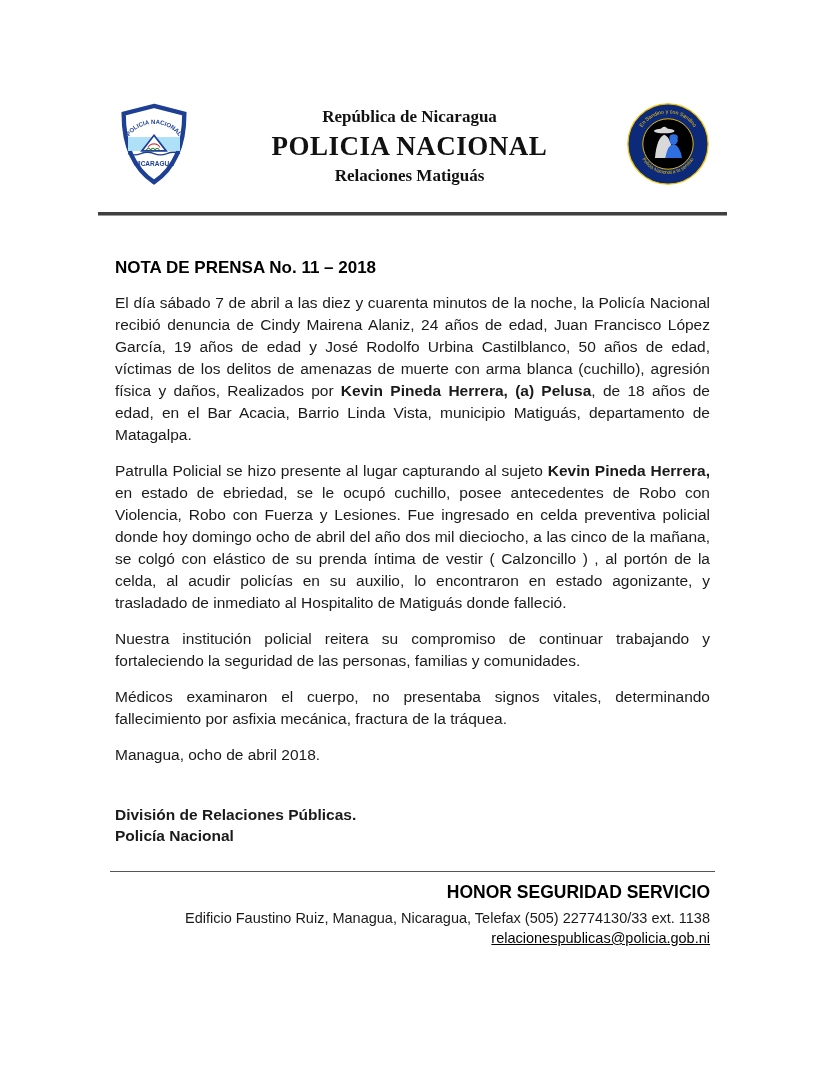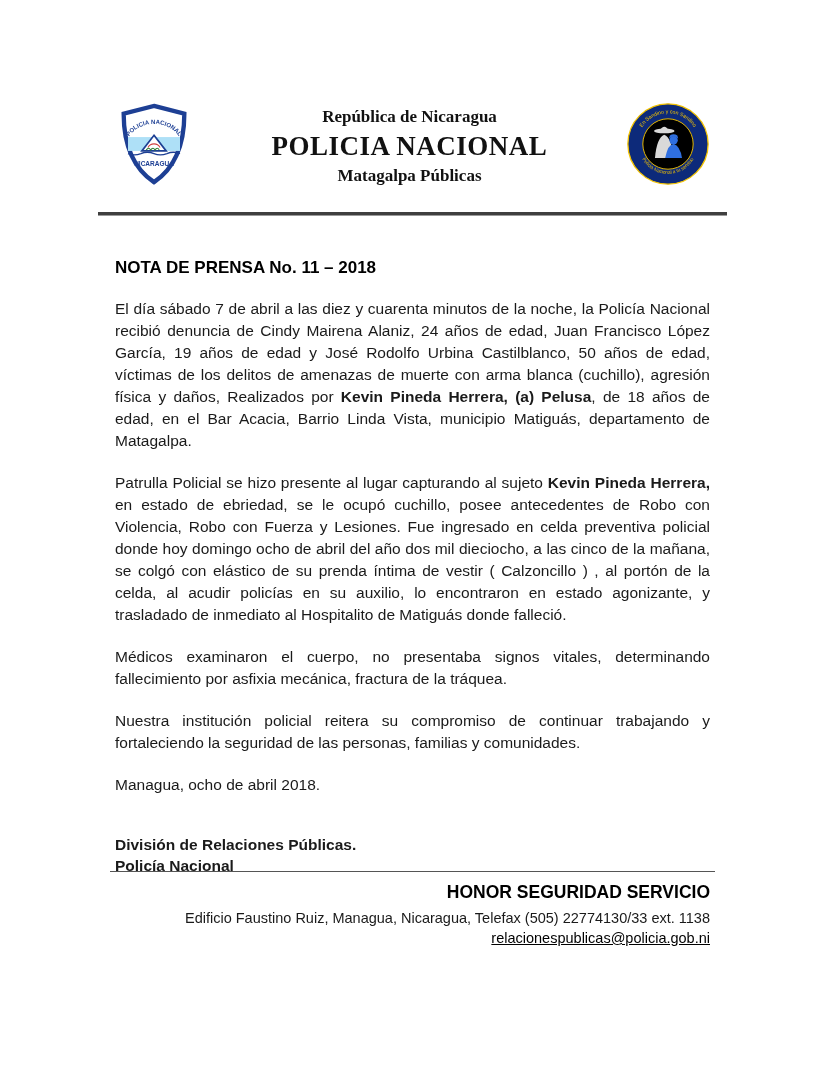--- a/index.html
+++ b/index.html
@@ -37,21 +37,21 @@
     border-bottom: 1px solid #9a9a9a;
   }
   .doc-title {
     margin: 42px 0 0 0;
     text-align: left;
     font-size: 17px;
     font-weight: bold;
     color: #000000;
   }
   .body-p {
-    margin: 20px 0 0 0;
+    margin: 14px 0 0 0;
     font-size: 15.5px;
     line-height: 22px;
     text-align: justify;
     color: #1a1a1a;
   }
   .body-p b { font-weight: bold; }
   .signature {
     margin-top: 38px;
     text-align: left;
     font-weight: bold;
@@ -109,21 +109,21 @@
         <path d="M45,38 L59,56 L31,56 Z" fill="#ffffff" stroke="#1d3f94" stroke-width="2"></path>
         <path d="M38,52 A8,8 0 0 1 52,52" stroke="#d04040" stroke-width="1.2" fill="none"></path>
         <path d="M36,55 q3,-4 5,0 q3,-4 5,0 q3,-4 5,0" stroke="#2e7d32" stroke-width="1.2" fill="none"></path>
         <text x="45" y="73" font-size="7.5" font-weight="bold" fill="#1d3f94" text-anchor="middle" font-family="Liberation Sans, sans-serif">NICARAGUA</text>
       </svg>
     </div>
 
     <div class="header-text">
       <div class="country">República de Nicaragua</div>
       <div class="institution">POLICIA NACIONAL</div>
-      <div class="department">Matagalpa Públicas</div>
+      <div class="department">Relaciones Matiguás</div>
     </div>
 
     <div class="logo">
       <svg width="84" height="84" viewBox="0 0 90 90">
         <circle cx="45" cy="45" r="43" fill="#0d2a7a"></circle>
         <circle cx="45" cy="45" r="43" fill="none" stroke="#f2c200" stroke-width="1.4"></circle>
         <circle cx="45" cy="45" r="27" fill="#000000"></circle>
         <circle cx="45" cy="45" r="27" fill="none" stroke="#f2c200" stroke-width="1"></circle>
         <path id="badgeRingTop" d="M12,45 A33,33 0 0 1 78,45" fill="none"></path>
         <text font-size="5.6" fill="#f2c200" font-family="Liberation Sans, sans-serif">
@@ -151,23 +151,23 @@
   <div class="header-rule"></div>
 
   <main>
 
     <h1 class="doc-title">NOTA DE PRENSA No. 11 – 2018</h1>
 
     <p class="body-p"><span>El día sábado 7 de abril a las diez y cuarenta minutos de la noche, la Policía Nacional recibió denuncia de Cindy Mairena Alaniz, 24 años de edad, Juan Francisco López García, 19 años de edad y José Rodolfo Urbina Castilblanco, 50 años de edad, víctimas de los delitos de amenazas de muerte con arma blanca (cuchillo), agresión física y daños, Realizados  por </span><b>Kevin Pineda Herrera, (a) Pelusa</b><span>, de 18 años de edad, en el Bar Acacia, Barrio Linda Vista, municipio Matiguás, departamento de Matagalpa.</span></p>
 
     <p class="body-p"><span>Patrulla Policial se hizo presente al lugar capturando al sujeto </span><b>Kevin Pineda Herrera,</b><span> en estado de ebriedad, se le ocupó cuchillo, posee antecedentes de Robo con Violencia, Robo con Fuerza y Lesiones. Fue ingresado en celda preventiva policial donde hoy domingo ocho de abril del año dos mil dieciocho, a las cinco de la mañana, se colgó con elástico de su prenda íntima de vestir ( Calzoncillo ) , al portón de la celda, al acudir policías en su auxilio, lo encontraron en estado agonizante, y trasladado de inmediato al Hospitalito de Matiguás donde falleció.</span></p>
 
+    <p class="body-p">Nuestra institución policial reitera  su compromiso de continuar trabajando y fortaleciendo la seguridad de las personas, familias y comunidades.</p>
+
     <p class="body-p">Médicos examinaron el cuerpo, no presentaba signos vitales, determinando fallecimiento por asfixia mecánica, fractura de la tráquea.</p>
-
-    <p class="body-p">Nuestra institución policial reitera  su compromiso de continuar trabajando y fortaleciendo la seguridad de las personas, familias y comunidades.</p>
 
     <p class="body-p">Managua, ocho de abril 2018.</p>
 
     <div class="signature">
       <div>División de Relaciones Públicas.</div>
       <div>Policía Nacional</div>
     </div>
 
   </main>
 

